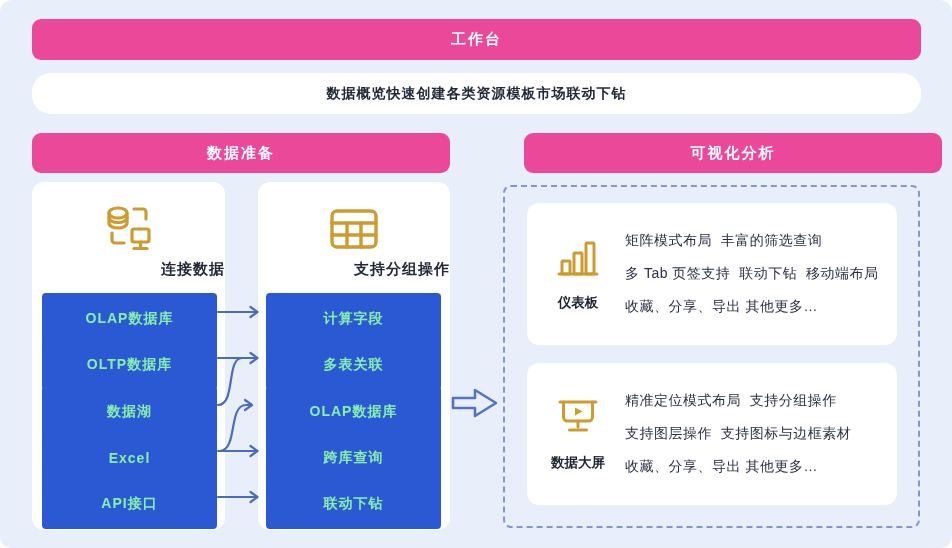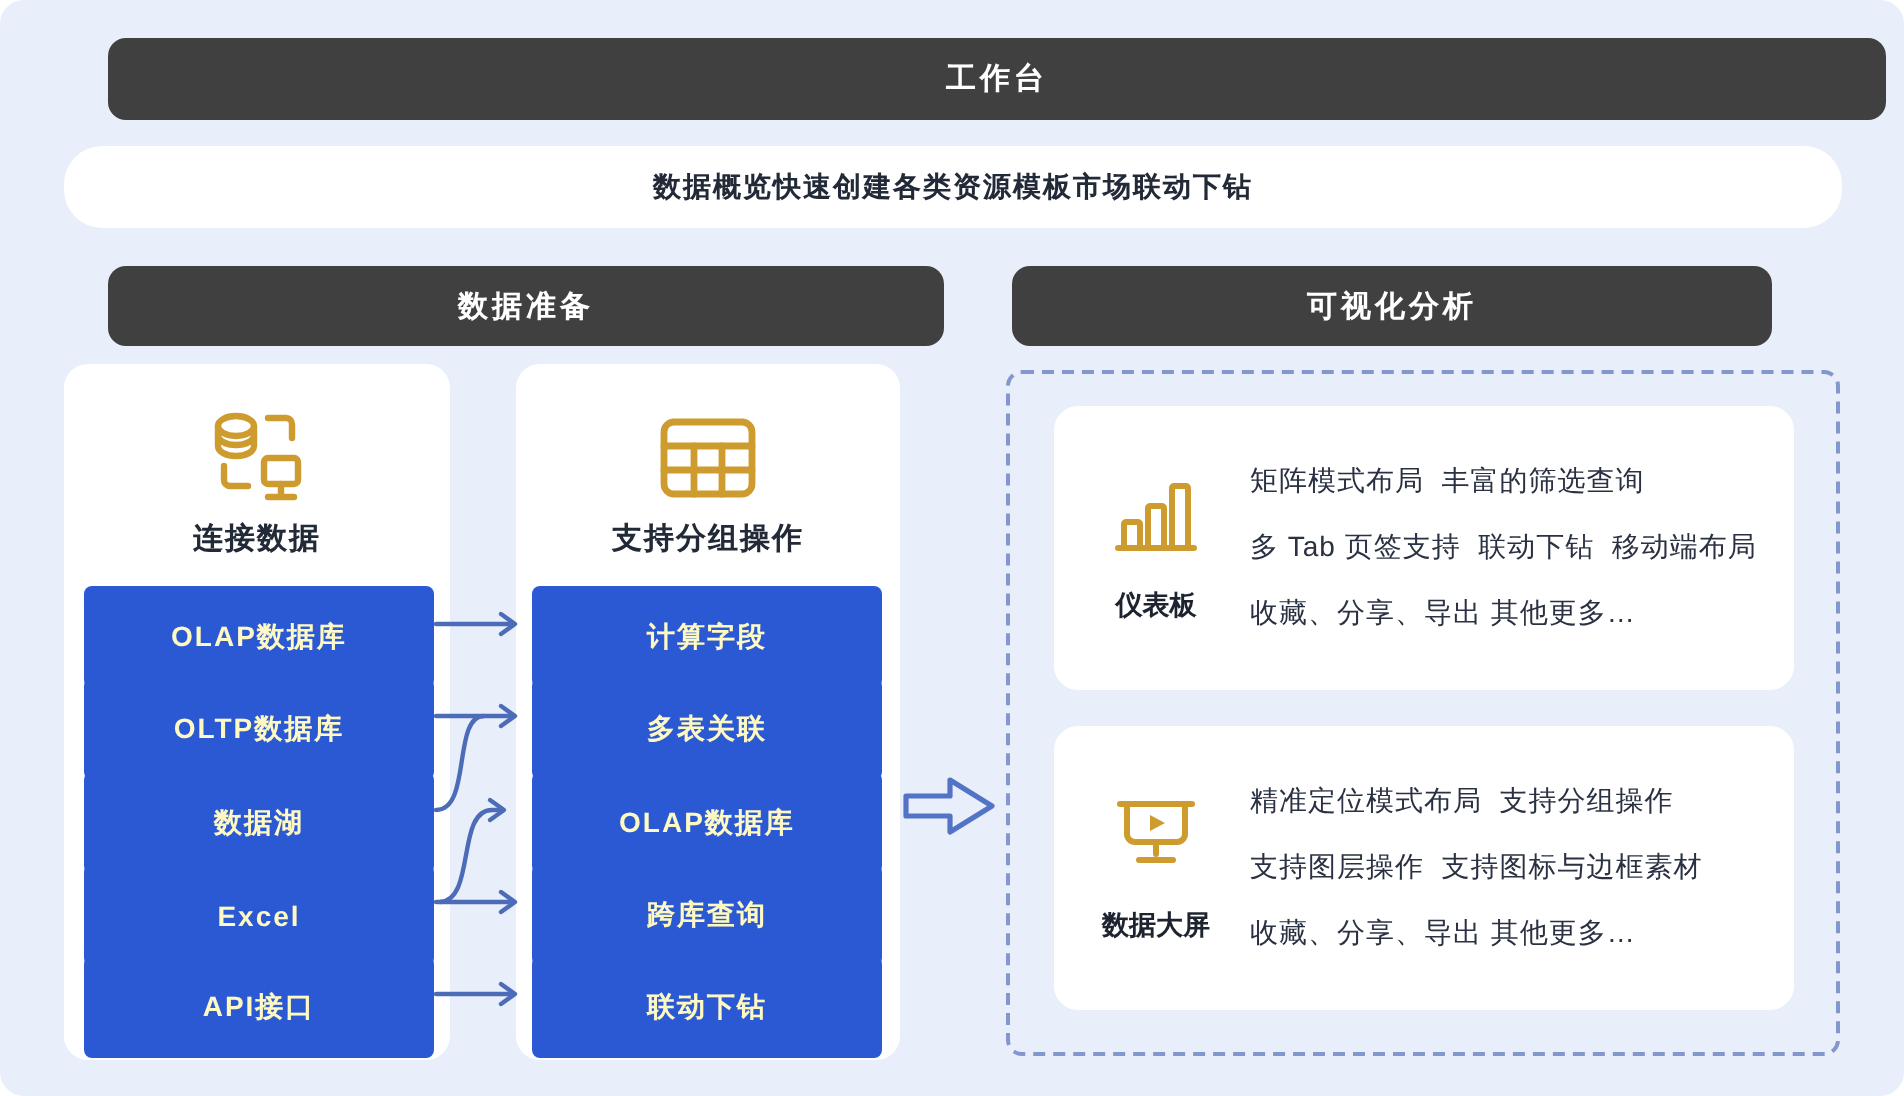--- a/index.html
+++ b/index.html
@@ -1,37 +1,37 @@
 <!DOCTYPE html>
 <html><head>
 <meta charset="utf-8">
 <style>
   html,body{margin:0;padding:0;background:#ffffff;}
   *{box-sizing:border-box;}
   body{font-family:"Liberation Sans","DejaVu Sans",sans-serif;}
   .stage{position:relative;width:952px;height:548px;background:#E9EEFB;border-radius:12px;overflow:hidden;}
 
-  .pill{position:absolute;background:#404040;border-radius:9px;display:flex;align-items:center;justify-content:center;
-        color:#ffffff;font-size:15px;font-weight:bold;letter-spacing:2px;margin-left:22px;}
+  .pill{position:absolute;background:#ec4899;border-radius:9px;display:flex;align-items:center;justify-content:center;
+        color:#ffffff;font-size:15px;font-weight:bold;letter-spacing:2px;}
   .top-bar{left:32px;top:19px;width:889px;height:41px;}
   .menu-bar{position:absolute;left:32px;top:73px;width:889px;height:41px;background:#ffffff;border-radius:19px;
         display:flex;align-items:center;justify-content:center;}
   .menu-item{font-size:14px;font-weight:bold;color:#222A38;letter-spacing:1px;cursor:pointer;}
 
   .hdr-left{left:32px;top:133px;width:418px;height:40px;}
-  .hdr-right{left:484px;top:133px;width:380px;height:40px;}
+  .hdr-right{left:524px;top:133px;width:418px;height:40px;}
 
   .panel{position:absolute;top:182px;height:348px;background:#ffffff;border-radius:12px;}
   .panel-1{left:32px;width:193px;}
   .panel-2{left:258px;width:192px;}
   .panel-icon{position:absolute;top:20px;left:0;width:100%;height:54px;display:flex;align-items:center;justify-content:center;}
-  .panel-title{position:absolute;top:78px;left:0;width:100%;text-align:center;font-size:15px;font-weight:bold;
+  .panel-title{position:absolute;top:78px;left:0;width:100%;text-align:right;font-size:15px;font-weight:bold;
         color:#222A38;letter-spacing:1px;}
   .chip{position:absolute;height:51px;background:#2B59D3;border-radius:4px;display:flex;align-items:center;justify-content:center;
-        color:#fef9c3;font-size:14px;font-weight:bold;letter-spacing:1px;cursor:pointer;}
+        color:#86efac;font-size:14px;font-weight:bold;letter-spacing:1px;cursor:pointer;}
   .panel-1 .chip{left:10px;width:175px;}
   .panel-2 .chip{left:8px;width:175px;}
   .r0{top:111px;} .r1{top:157px;} .r2{top:204px;} .r3{top:250px;} .r4{top:296px;}
 
   .flow-arrows{position:absolute;left:212px;top:290px;width:60px;height:230px;}
   .big-arrow{position:absolute;left:450px;top:386px;width:50px;height:34px;}
 
   .dashed-box{position:absolute;left:503px;top:185px;width:417px;height:343px;border:2px dashed #8496CE;border-radius:8px;}
 
   .card{position:absolute;left:527px;width:370px;height:142px;background:#ffffff;border-radius:12px;

